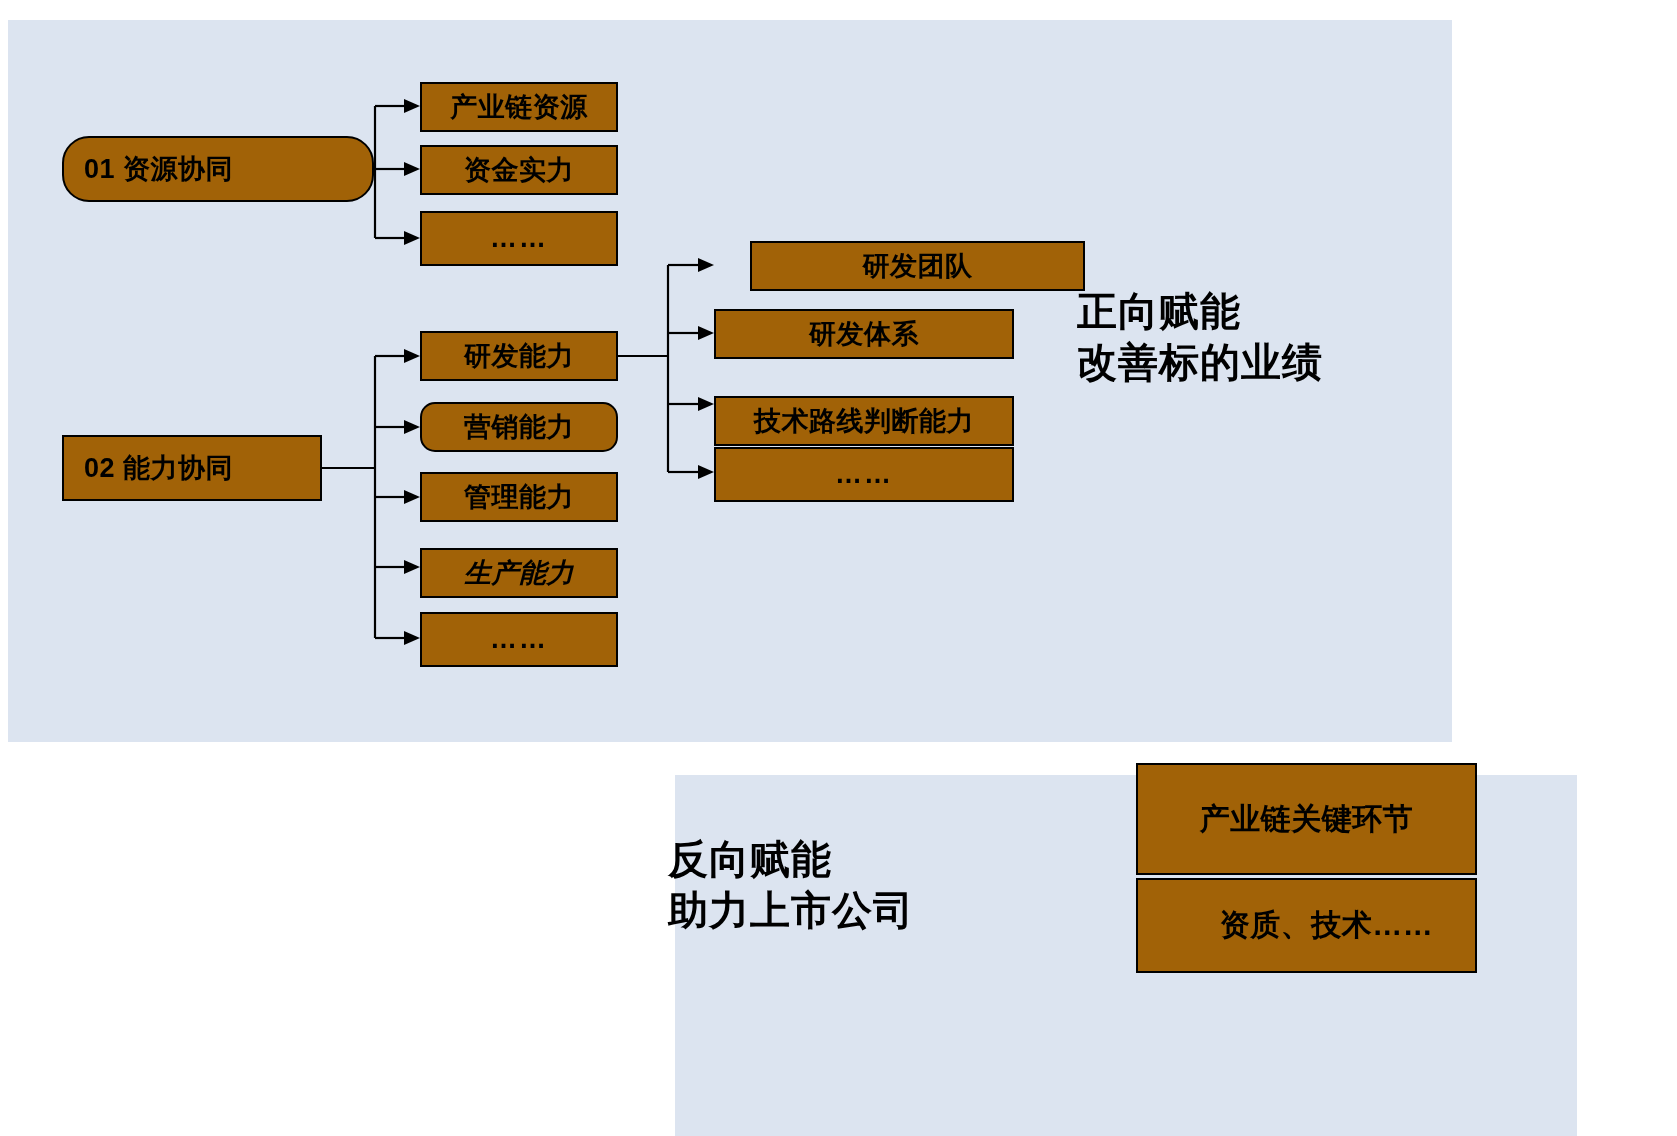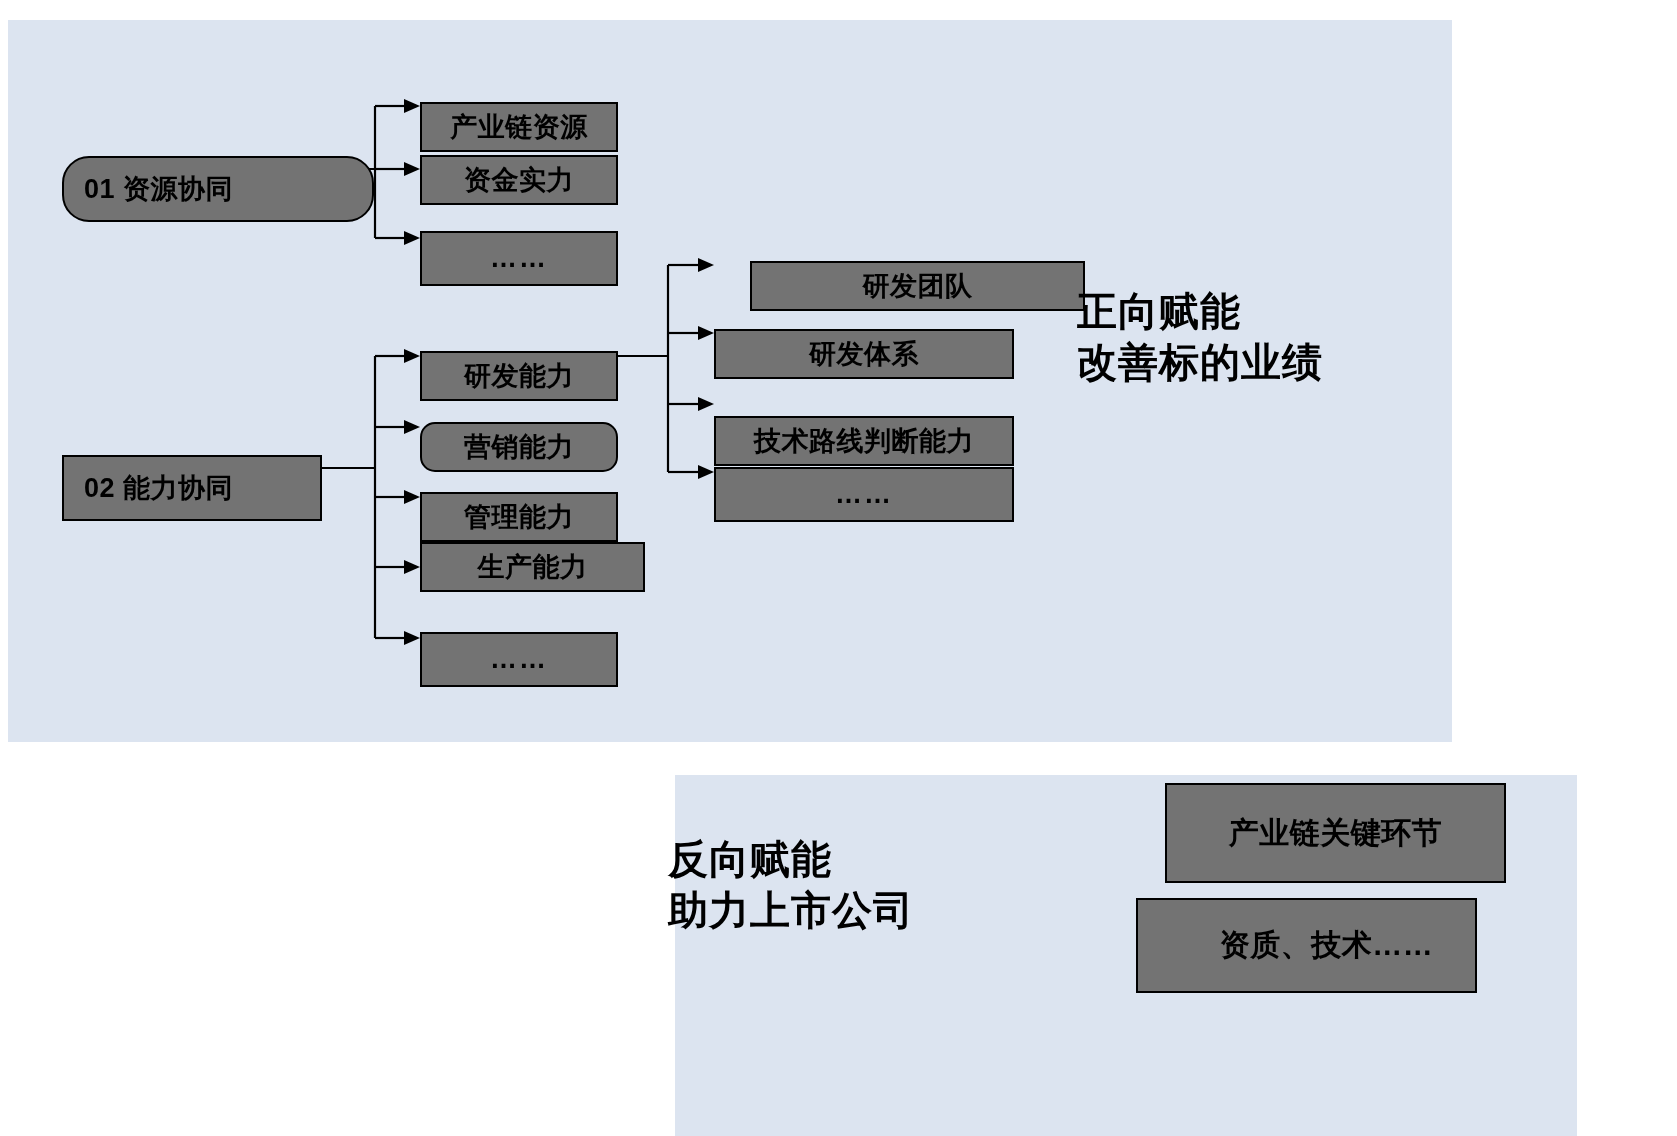--- a/index.html
+++ b/index.html
@@ -3,24 +3,24 @@
 <meta charset="utf-8">
 <style>
   html,body{margin:0;padding:0;background:#ffffff;}
   body{width:1677px;height:1136px;position:relative;overflow:hidden;
        font-family:"Liberation Sans","DejaVu Sans",sans-serif;}
 
   .panel{position:absolute;background:#dce4f0;}
   #panel-top{left:8px;top:20px;width:1444px;height:722px;}
   #panel-bottom{left:675px;top:775px;width:902px;height:361px;}
 
-  .node{position:absolute;background:#737373;border:2px solid #000000;
+  .node{position:absolute;background:#a16207;border:2px solid #000000;
         box-sizing:border-box;display:flex;align-items:center;
         justify-content:center;font-weight:bold;color:#000000;
-        letter-spacing:0.5px;margin-top:20px;}
+        letter-spacing:0.5px;}
   .node.left-al{justify-content:flex-start;padding-left:20px;}
 
   .lvl1{font-size:27px;}
   .lvl2{font-size:27px;}
   .lvl3{font-size:27px;}
   .bot{font-size:30px;}
 
   .dots{letter-spacing:2px;}
 
   .headline{position:absolute;font-weight:bold;color:#000000;
@@ -71,36 +71,36 @@
   <polygon points="698,326 714,333 698,340"></polygon>
   <line x1="668" y1="404" x2="698" y2="404"></line>
   <polygon points="698,397 714,404 698,411"></polygon>
   <line x1="668" y1="472" x2="698" y2="472"></line>
   <polygon points="698,465 714,472 698,479"></polygon>
 </svg>
 
 <div class="node left-al lvl1" style="left:62px;top:136px;width:312px;height:66px;border-radius:27px;">01 资源协同</div>
 
 <div class="node lvl2" style="left:420px;top:82px;width:198px;height:50px;">产业链资源</div>
-<div class="node lvl2" style="left:420px;top:135px;width:198px;height:50px;">资金实力</div>
+<div class="node lvl2" style="left:420px;top:145px;width:198px;height:50px;">资金实力</div>
 <div class="node lvl2 dots" style="left:420px;top:211px;width:198px;height:55px;">……</div>
 
 <div class="node left-al lvl1" style="left:62px;top:435px;width:260px;height:66px;">02 能力协同</div>
 
 <div class="node lvl2" style="left:420px;top:331px;width:198px;height:50px;">研发能力</div>
 <div class="node lvl2" style="left:420px;top:402px;width:198px;height:50px;border-radius:15px;">营销能力</div>
 <div class="node lvl2" style="left:420px;top:472px;width:198px;height:50px;">管理能力</div>
-<div class="node lvl2" style="left:420px;top:522px;width:225px;height:50px;">生产能力</div>
+<div class="node lvl2" style="left:420px;top:548px;width:198px;height:50px;font-style:italic;">生产能力</div>
 <div class="node lvl2 dots" style="left:420px;top:612px;width:198px;height:55px;">……</div>
 
 <div class="node lvl3" style="left:750px;top:241px;width:335px;height:50px;">研发团队</div>
 <div class="node lvl3" style="left:714px;top:309px;width:300px;height:50px;">研发体系</div>
 <div class="node lvl3" style="left:714px;top:396px;width:300px;height:50px;">技术路线判断能力</div>
 <div class="node lvl3 dots" style="left:714px;top:447px;width:300px;height:55px;">……</div>
 
 <div class="headline" style="left:1077px;top:286px;">正向赋能
 改善标的业绩</div>
 
 <div class="headline" style="left:668px;top:834px;">反向赋能
 助力上市公司</div>
 
-<div class="node bot" style="left:1165px;top:763px;width:341px;height:100px;">产业链关键环节</div>
+<div class="node bot" style="left:1136px;top:763px;width:341px;height:112px;">产业链关键环节</div>
 <div class="node bot" style="left:1136px;top:878px;width:341px;height:95px;padding-left:40px;">资质、技术……</div>
 
 </body></html>

